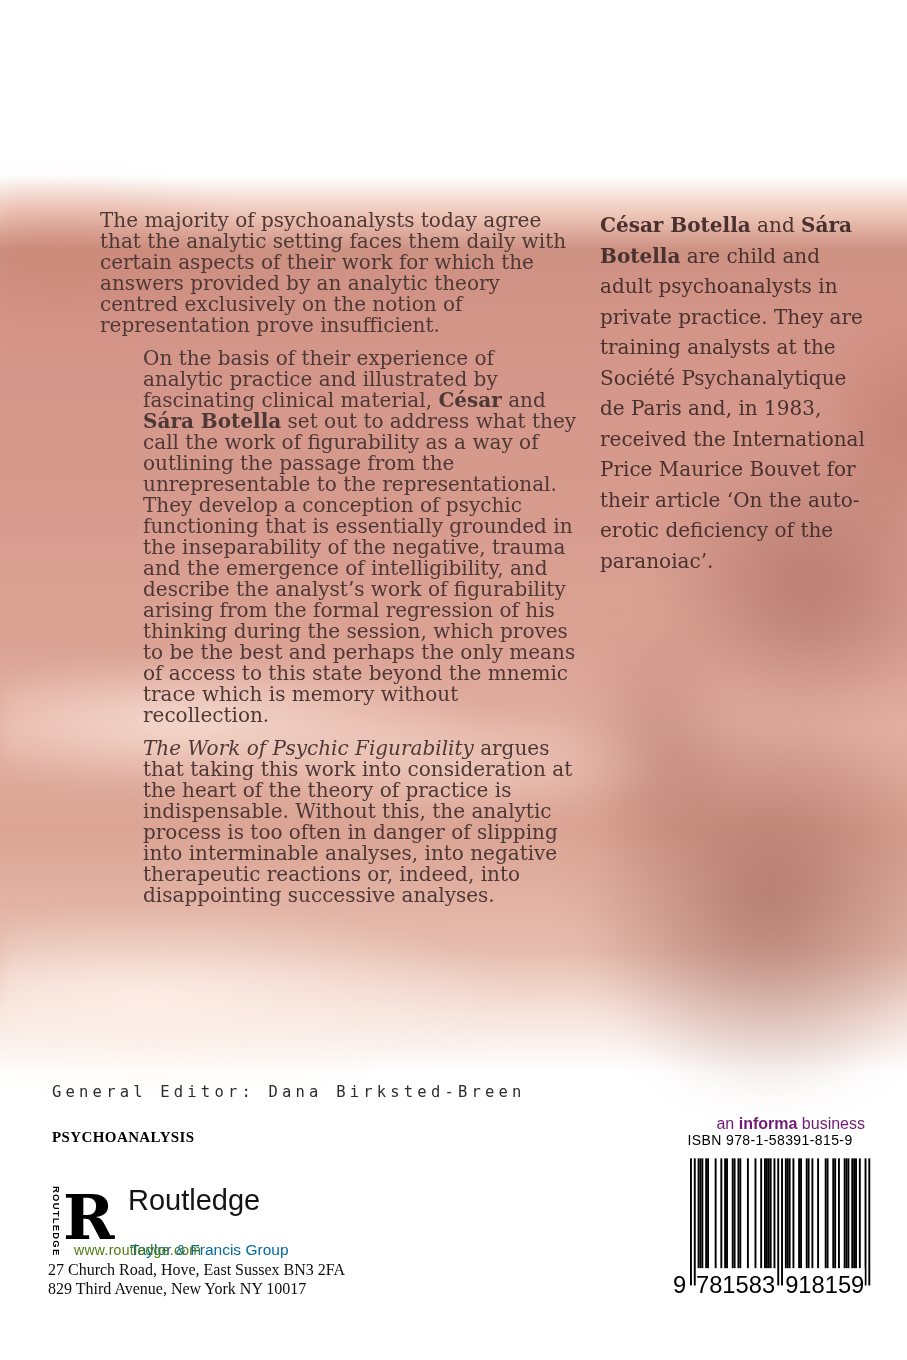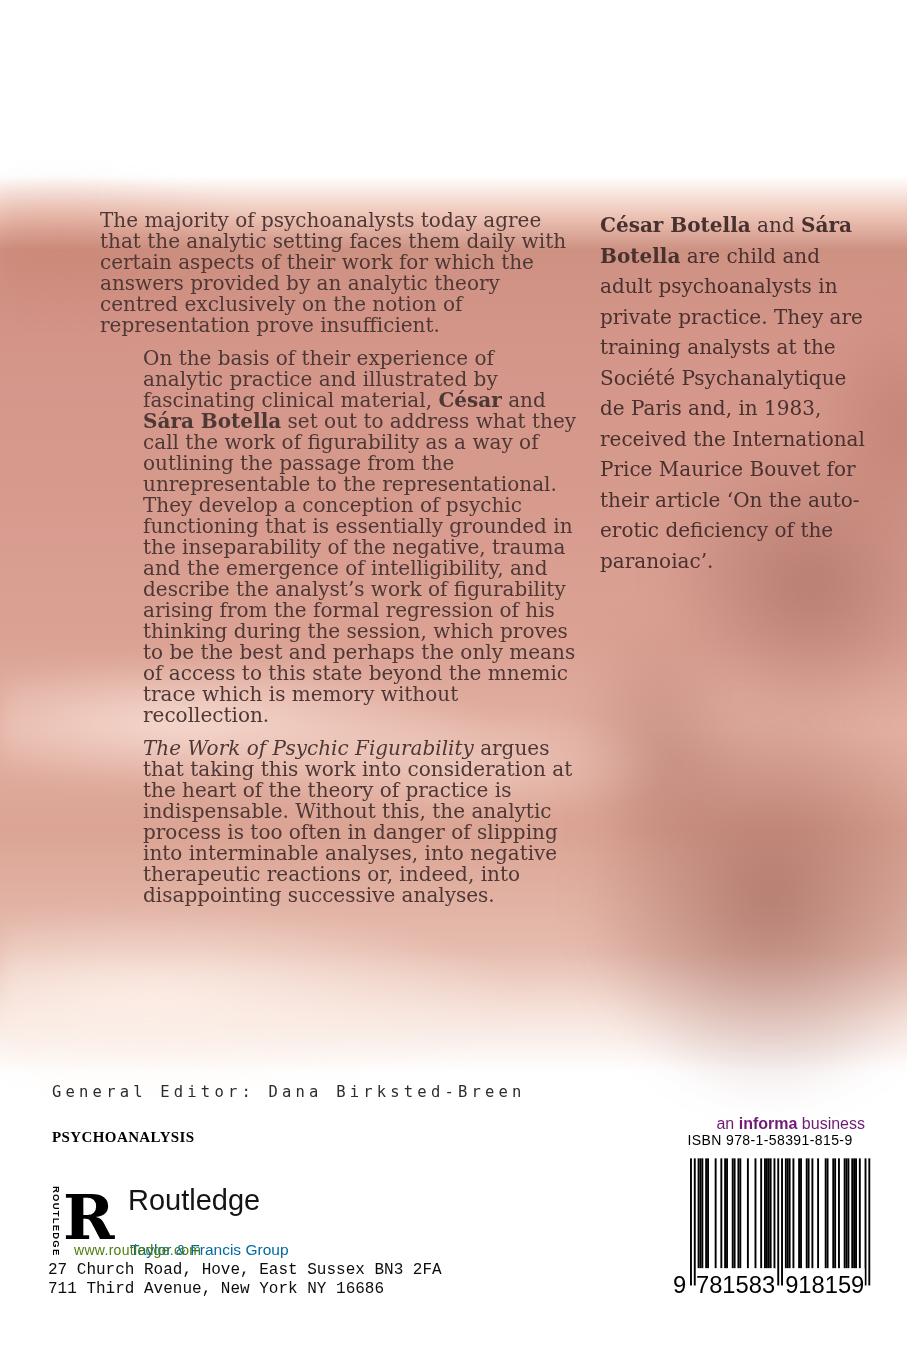--- a/index.html
+++ b/index.html
@@ -91,21 +91,21 @@
   .pub-group {
     position:absolute; left:130px; top:1241px;
     font-family:"Liberation Sans", sans-serif; font-size:15.5px; color:#0369a1;
   }
   .website {
     position:absolute; left:56px; top:1242px;
     font-family:"Liberation Sans", sans-serif; font-size:14px; letter-spacing:.3px; color:#4d7c0f;padding-left:18px;
   }
   .addr1, .addr2 {
     position:absolute; left:48px;
-    font-family:Liberation Mono, monospace; font-size:16px; color:#0d0d0d;
+    font-family:Liberation Serif, serif; font-size:16px; color:#0d0d0d;
   }
   .addr1 { top:1261px; }
   .addr2 { top:1280px; }
   
   .informa {
     position:absolute; right:42px; top:1115px;
     font-family:"Liberation Sans", sans-serif; font-size:16px; color:#701a75;
   }
   .isbn {
     position:absolute; left:655px; width:230px; top:1132px; text-align:center;
@@ -135,21 +135,21 @@
   <div class="category">PSYCHOANALYSIS</div>
 
   <div class="logo">
     <span class="logo-vert">ROUTLEDGE</span>
     <span class="logo-r">R</span>
   </div>
   <div class="pub-name">Routledge</div>
   <div class="pub-group">Taylor &amp; Francis Group</div>
   <div class="website">www.routledge.com</div>
   <div class="addr1">27 Church Road, Hove, East Sussex BN3 2FA</div>
-  <div class="addr2">711 Third Avenue, New York NY 16686</div>
+  <div class="addr2">829 Third Avenue, New York NY 10017</div>
 
   <div class="informa">
     <span>an</span>
     <b>informa</b>
     <span>business</span>
   </div>
   <div class="isbn">ISBN 978-1-58391-815-9</div>
 
   <svg class="barcode" viewBox="-14 0 214 150" preserveAspectRatio="xMidYMid meet">
     <rect x="-14" y="0" width="214" height="150" fill="#ffffff"></rect>

